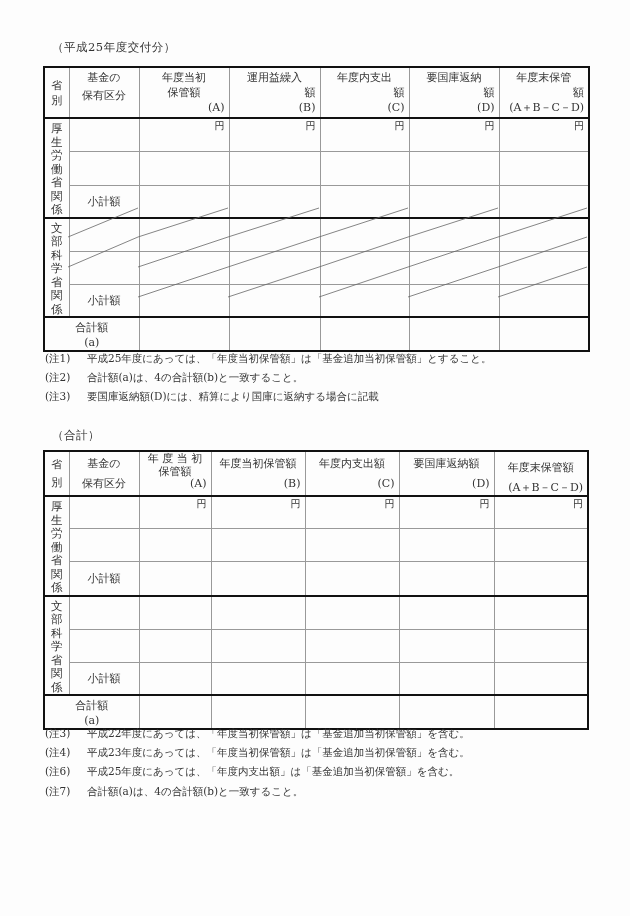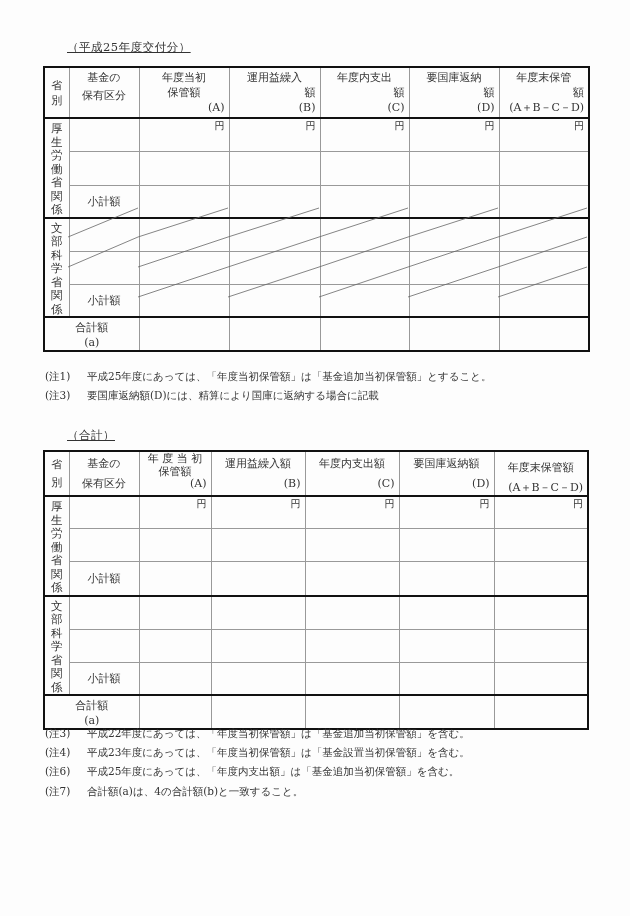--- a/index.html
+++ b/index.html
@@ -1,18 +1,18 @@
 <!DOCTYPE html>
 <html><head>
 <meta charset="utf-8">
 <style>
   html, body { margin:0; padding:0; background:#fdfdfd; }
   body { width:630px; height:916px; position:relative; overflow:hidden;
          font-family:"DejaVu Serif","Liberation Serif",serif; color:#333; }
-  .caption { position:absolute; font-size:11.5px; left:67px; letter-spacing:0.5px;text-decoration:underline; }
+  .caption { position:absolute; font-size:11.5px; left:52px; letter-spacing:0.5px; }
   table.grid { position:absolute; left:43px; border-collapse:collapse; table-layout:fixed;
                border:2px solid #111; font-size:11px; }
   table.grid td { border:1px solid #999; padding:0; vertical-align:top; position:relative; }
   table.grid tr.thick-top td { border-top:2px solid #111; }
   table.grid td.dash-bottom { border-bottom:1px dashed #999; }
   .hdr { text-align:center; line-height:15px; padding-top:2px !important; }
   .hdr .r { text-align:right; padding-right:4px; display:block; }
   .hdr .l { display:block; text-align:center; }
   .ministry { text-align:center; font-size:11.5px; line-height:13.5px; padding-top:3px !important; }
   .ministry span { display:block; }
@@ -179,22 +179,23 @@
     <line x1="408" y1="237" x2="498" y2="208"></line>
     <line x1="408" y1="267" x2="498" y2="237"></line>
     <line x1="408" y1="297" x2="498" y2="267"></line>
 
     <line x1="498" y1="237" x2="587" y2="208"></line>
     <line x1="498" y1="267" x2="587" y2="237"></line>
     <line x1="498" y1="297" x2="587" y2="267"></line>
   </g>
 </svg>
 
-<div class="notes" style="top:367px;">
+<div class="notes" style="top:349px;">
   <div class="note"><span class="num">(注1)</span><span>平成25年度にあっては、「年度当初保管額」は「基金追加当初保管額」とすること。</span></div>
+  <div class="note"><span class="num">(注2)</span><span>合計額(a)は、4の合計額(b)と一致すること。</span></div>
   <div class="note"><span class="num">(注3)</span><span>要国庫返納額(D)には、精算により国庫に返納する場合に記載</span></div>
 </div>
 
 <div class="caption" style="top:428px;">（合計）</div>
 
 <table class="grid" style="top:450px; width:545px;">
   <colgroup>
     <col style="width:25px">
       <col style="width:70px">
       <col style="width:72px">
@@ -212,21 +213,21 @@
     <td class="hdr">
       <span class="l" style="margin-top:2px">基金の</span>
           <span class="l" style="margin-top:5px">保有区分</span>
     </td>
     <td class="hdr" style="line-height:12.5px; padding-top:1px !important;">
       <span class="l">年 度 当 初</span>
           <span class="l">保管額</span>
           <span class="r">(A)</span>
     </td>
     <td class="hdr">
-      <span class="l" style="margin-top:2px">運用益繰入額</span>
+      <span class="l" style="margin-top:2px">年度当初保管額</span>
           <span class="r" style="margin-top:5px">(B)</span>
     </td>
     <td class="hdr">
       <span class="l" style="margin-top:2px">年度内支出額</span>
           <span class="r" style="margin-top:5px">(C)</span>
     </td>
     <td class="hdr">
       <span class="l" style="margin-top:2px">要国庫返納額</span>
           <span class="r" style="margin-top:5px">(D)</span>
     </td>
@@ -313,16 +314,16 @@
     <td></td>
     <td></td>
     <td></td>
     <td></td>
   </tr>
 </tbody>
   </table>
 
 <div class="notes" style="top:724px;">
   <div class="note"><span class="num">(注3)</span><span>平成22年度にあっては、「年度当初保管額」は「基金追加当初保管額」を含む。</span></div>
-  <div class="note"><span class="num">(注4)</span><span>平成23年度にあっては、「年度当初保管額」は「基金設置当初保管額」を含む。</span></div>
+  <div class="note"><span class="num">(注4)</span><span>平成23年度にあっては、「年度当初保管額」は「基金追加当初保管額」を含む。</span></div>
   <div class="note"><span class="num">(注6)</span><span>平成25年度にあっては、「年度内支出額」は「基金追加当初保管額」を含む。</span></div>
   <div class="note"><span class="num">(注7)</span><span>合計額(a)は、4の合計額(b)と一致すること。</span></div>
 </div>
 
 </body></html>

